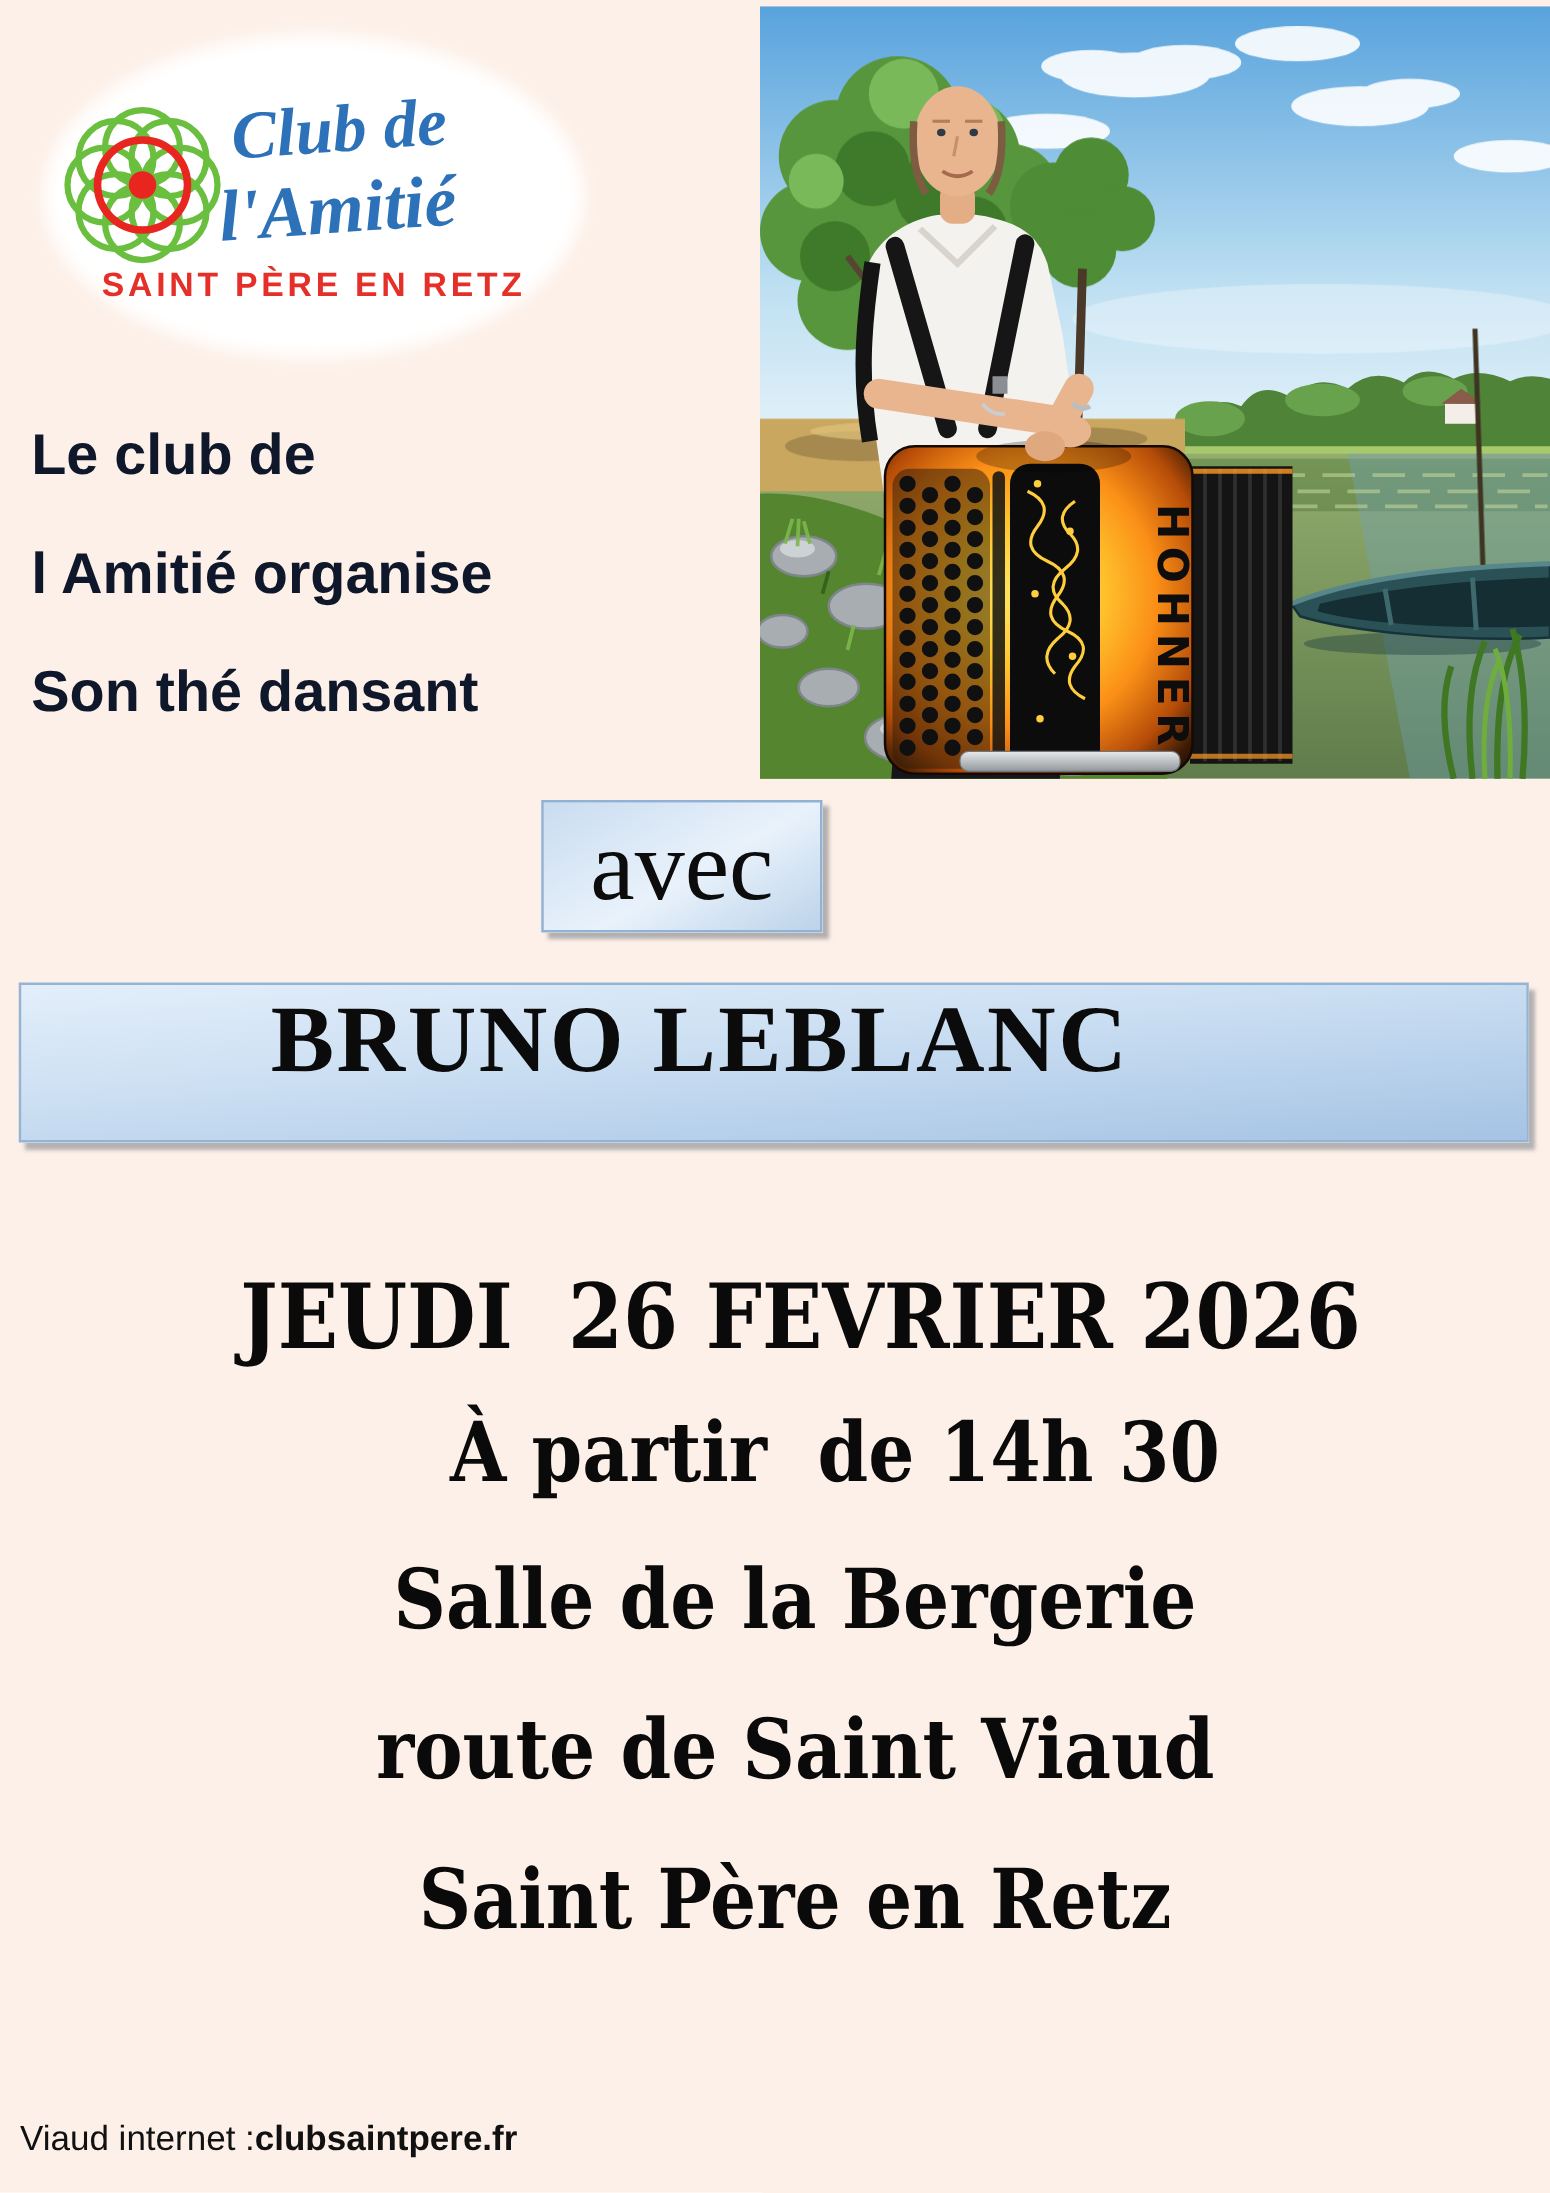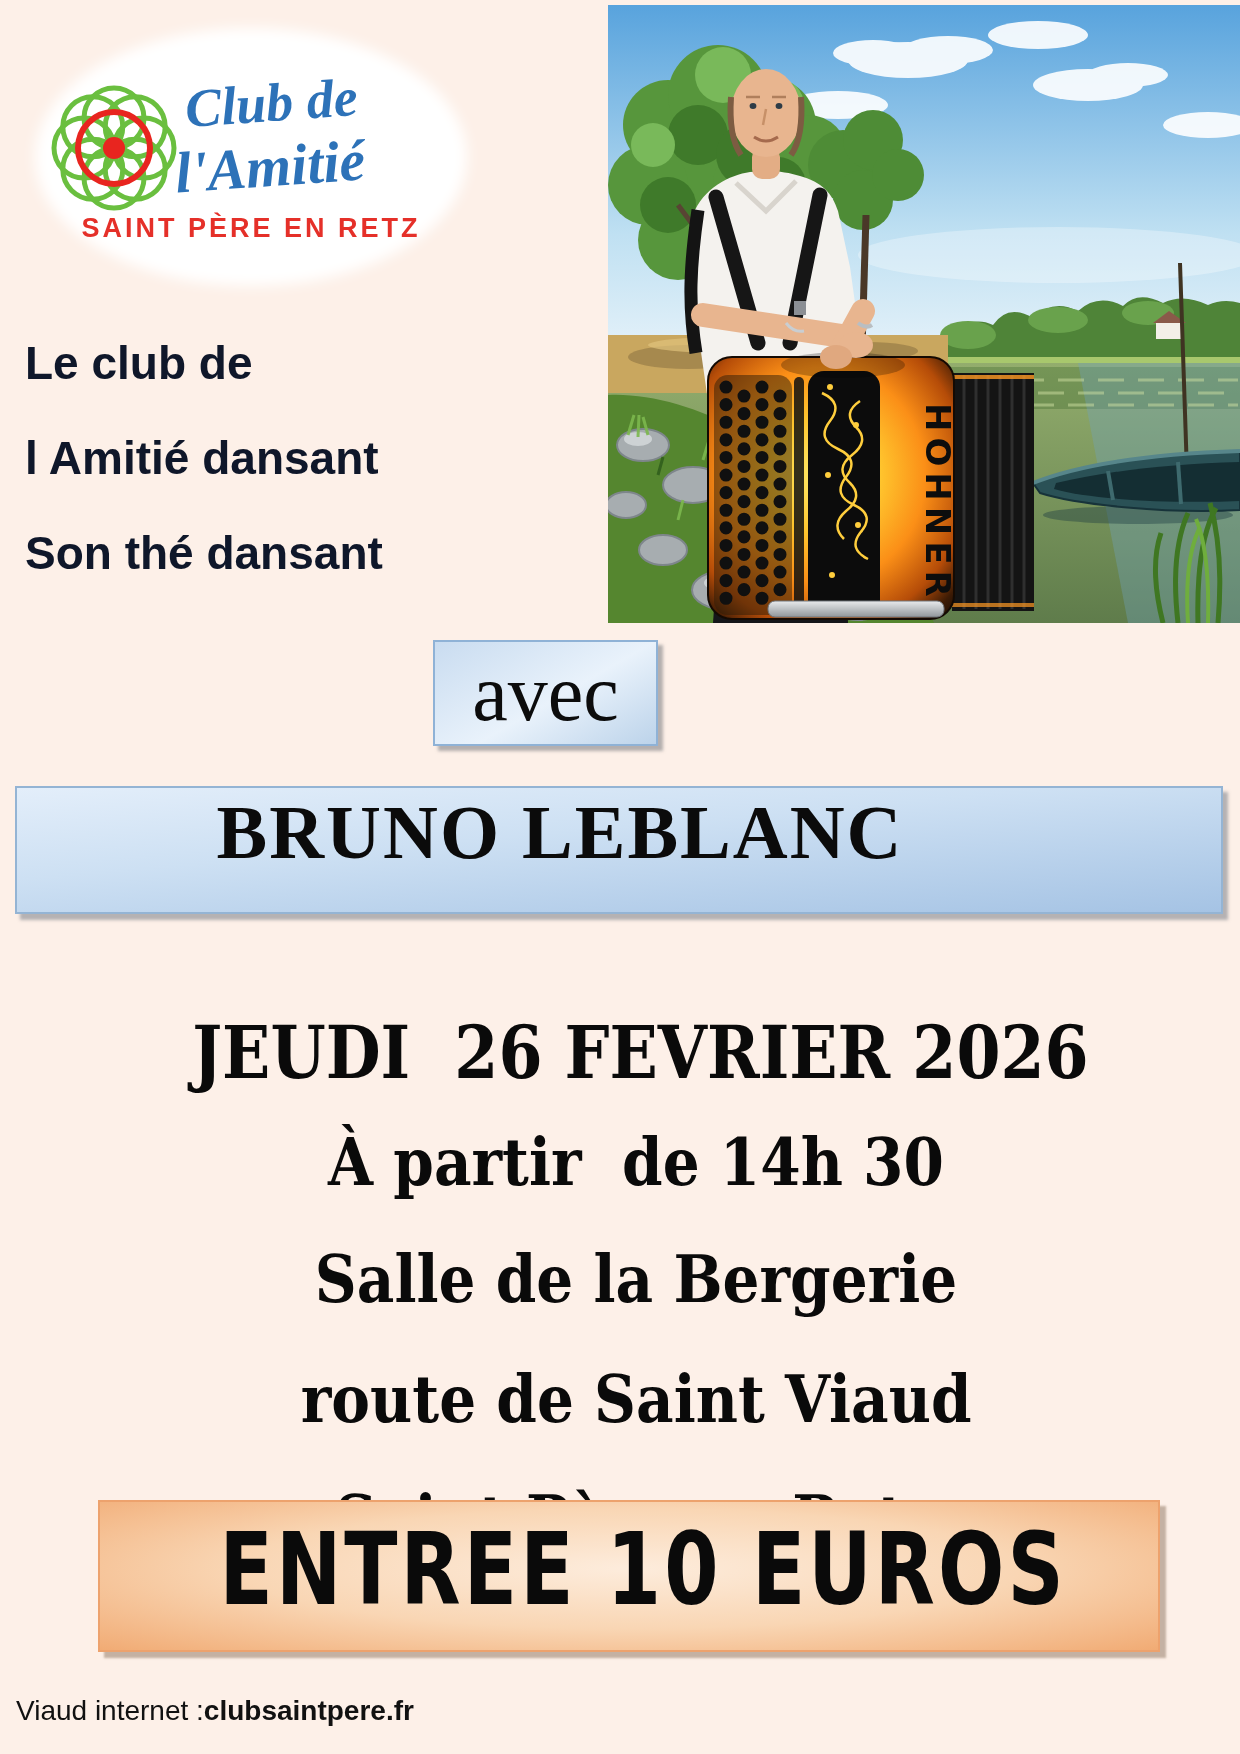--- a/index.html
+++ b/index.html
@@ -37,21 +37,21 @@
     border:2px solid #94b4d4;box-sizing:border-box;
     background:linear-gradient(175deg,#e3eefa 0%,#cde0f3 40%,#a5c3e4 100%);
     box-shadow:5px 6px 3px rgba(110,115,125,.5);}
   .artist-banner .name{margin-top:6px;padding-right:118px;text-align:center;
     font-family:"Liberation Serif",serif;font-weight:bold;font-size:76px;color:#0b0b0b;
     letter-spacing:2px;line-height:1;}
   .event-line{position:absolute;left:0;width:1180px;text-align:center;color:#0a0a0a;
     font-family:"DejaVu Serif",serif;font-weight:bold;white-space:pre-wrap;line-height:1;}
   .event-line > span{display:inline-block;transform:scaleX(.88);transform-origin:50% 50%;white-space:pre-wrap;}
   .ev-date{top:945px;font-size:72px;}
-  .ev-time{top:1063px;font-size:66px;}
+  .ev-time{top:1063px;font-size:66px;padding-left:32px;}
   .ev-venue{top:1180px;font-size:66px;}
   .ev-street{top:1300px;font-size:66px;}
   .ev-city{top:1420px;font-size:66px;}
 
   
   .price-box{position:absolute;left:98px;top:1500px;width:1062px;height:152px;
     border:2px solid #eda26d;box-sizing:border-box;
     background:radial-gradient(ellipse at 50% 45%,#fdecdc 0%,#f9d6b4 52%,#f1ab74 100%);
     box-shadow:6px 6px 2px rgba(150,125,105,.55);}
   .price-box .price-text{position:absolute;left:0;top:18px;width:890px;text-align:center;
@@ -84,21 +84,21 @@
       <circle cx="65" cy="65" r="36" fill="none" stroke="#e8251f" stroke-width="6"></circle>
       <circle cx="65" cy="65" r="11" fill="#e8251f"></circle>
     </svg>
     <div class="logo-script l1">Club de</div>
     <div class="logo-script l2">l'Amitié</div>
     <div class="logo-sub">SAINT PÈRE EN RETZ</div>
   </div>
 
   <div class="intro">
     <div>Le club de</div>
-    <div>l Amitié dansant</div>
+    <div>l Amitié organise</div>
     <div>Son thé dansant</div>
   </div>
 
   <svg class="photo" viewBox="0 0 632 618">
     <defs>
       <linearGradient id="skyG" x1="0" y1="0" x2="0" y2="1">
         <stop offset="0" stop-color="#58a3dd"></stop>
           <stop offset=".6" stop-color="#bfe0f2"></stop>
         <stop offset="1" stop-color="#eef6fb"></stop>
       </linearGradient>
@@ -338,23 +338,18 @@
     <span>JEUDI  26 FEVRIER 2026</span></div>
   <div class="event-line ev-time">
     <span>À partir  de 14h 30</span></div>
   <div class="event-line ev-venue">
     <span>Salle de la Bergerie</span></div>
   <div class="event-line ev-street">
     <span>route de Saint Viaud</span></div>
   <div class="event-line ev-city">
     <span>Saint Père en Retz</span></div>
 
-  <div class="price-box">
-    <div class="price-text">
-      <span>ENTREE 10 EUROS</span>
-    </div>
-  </div>
 
   <div class="footer">
     <span>Viaud internet :</span><span class="site">clubsaintpere.fr</span>
   </div>
 
 </div>
 
 </body></html>

